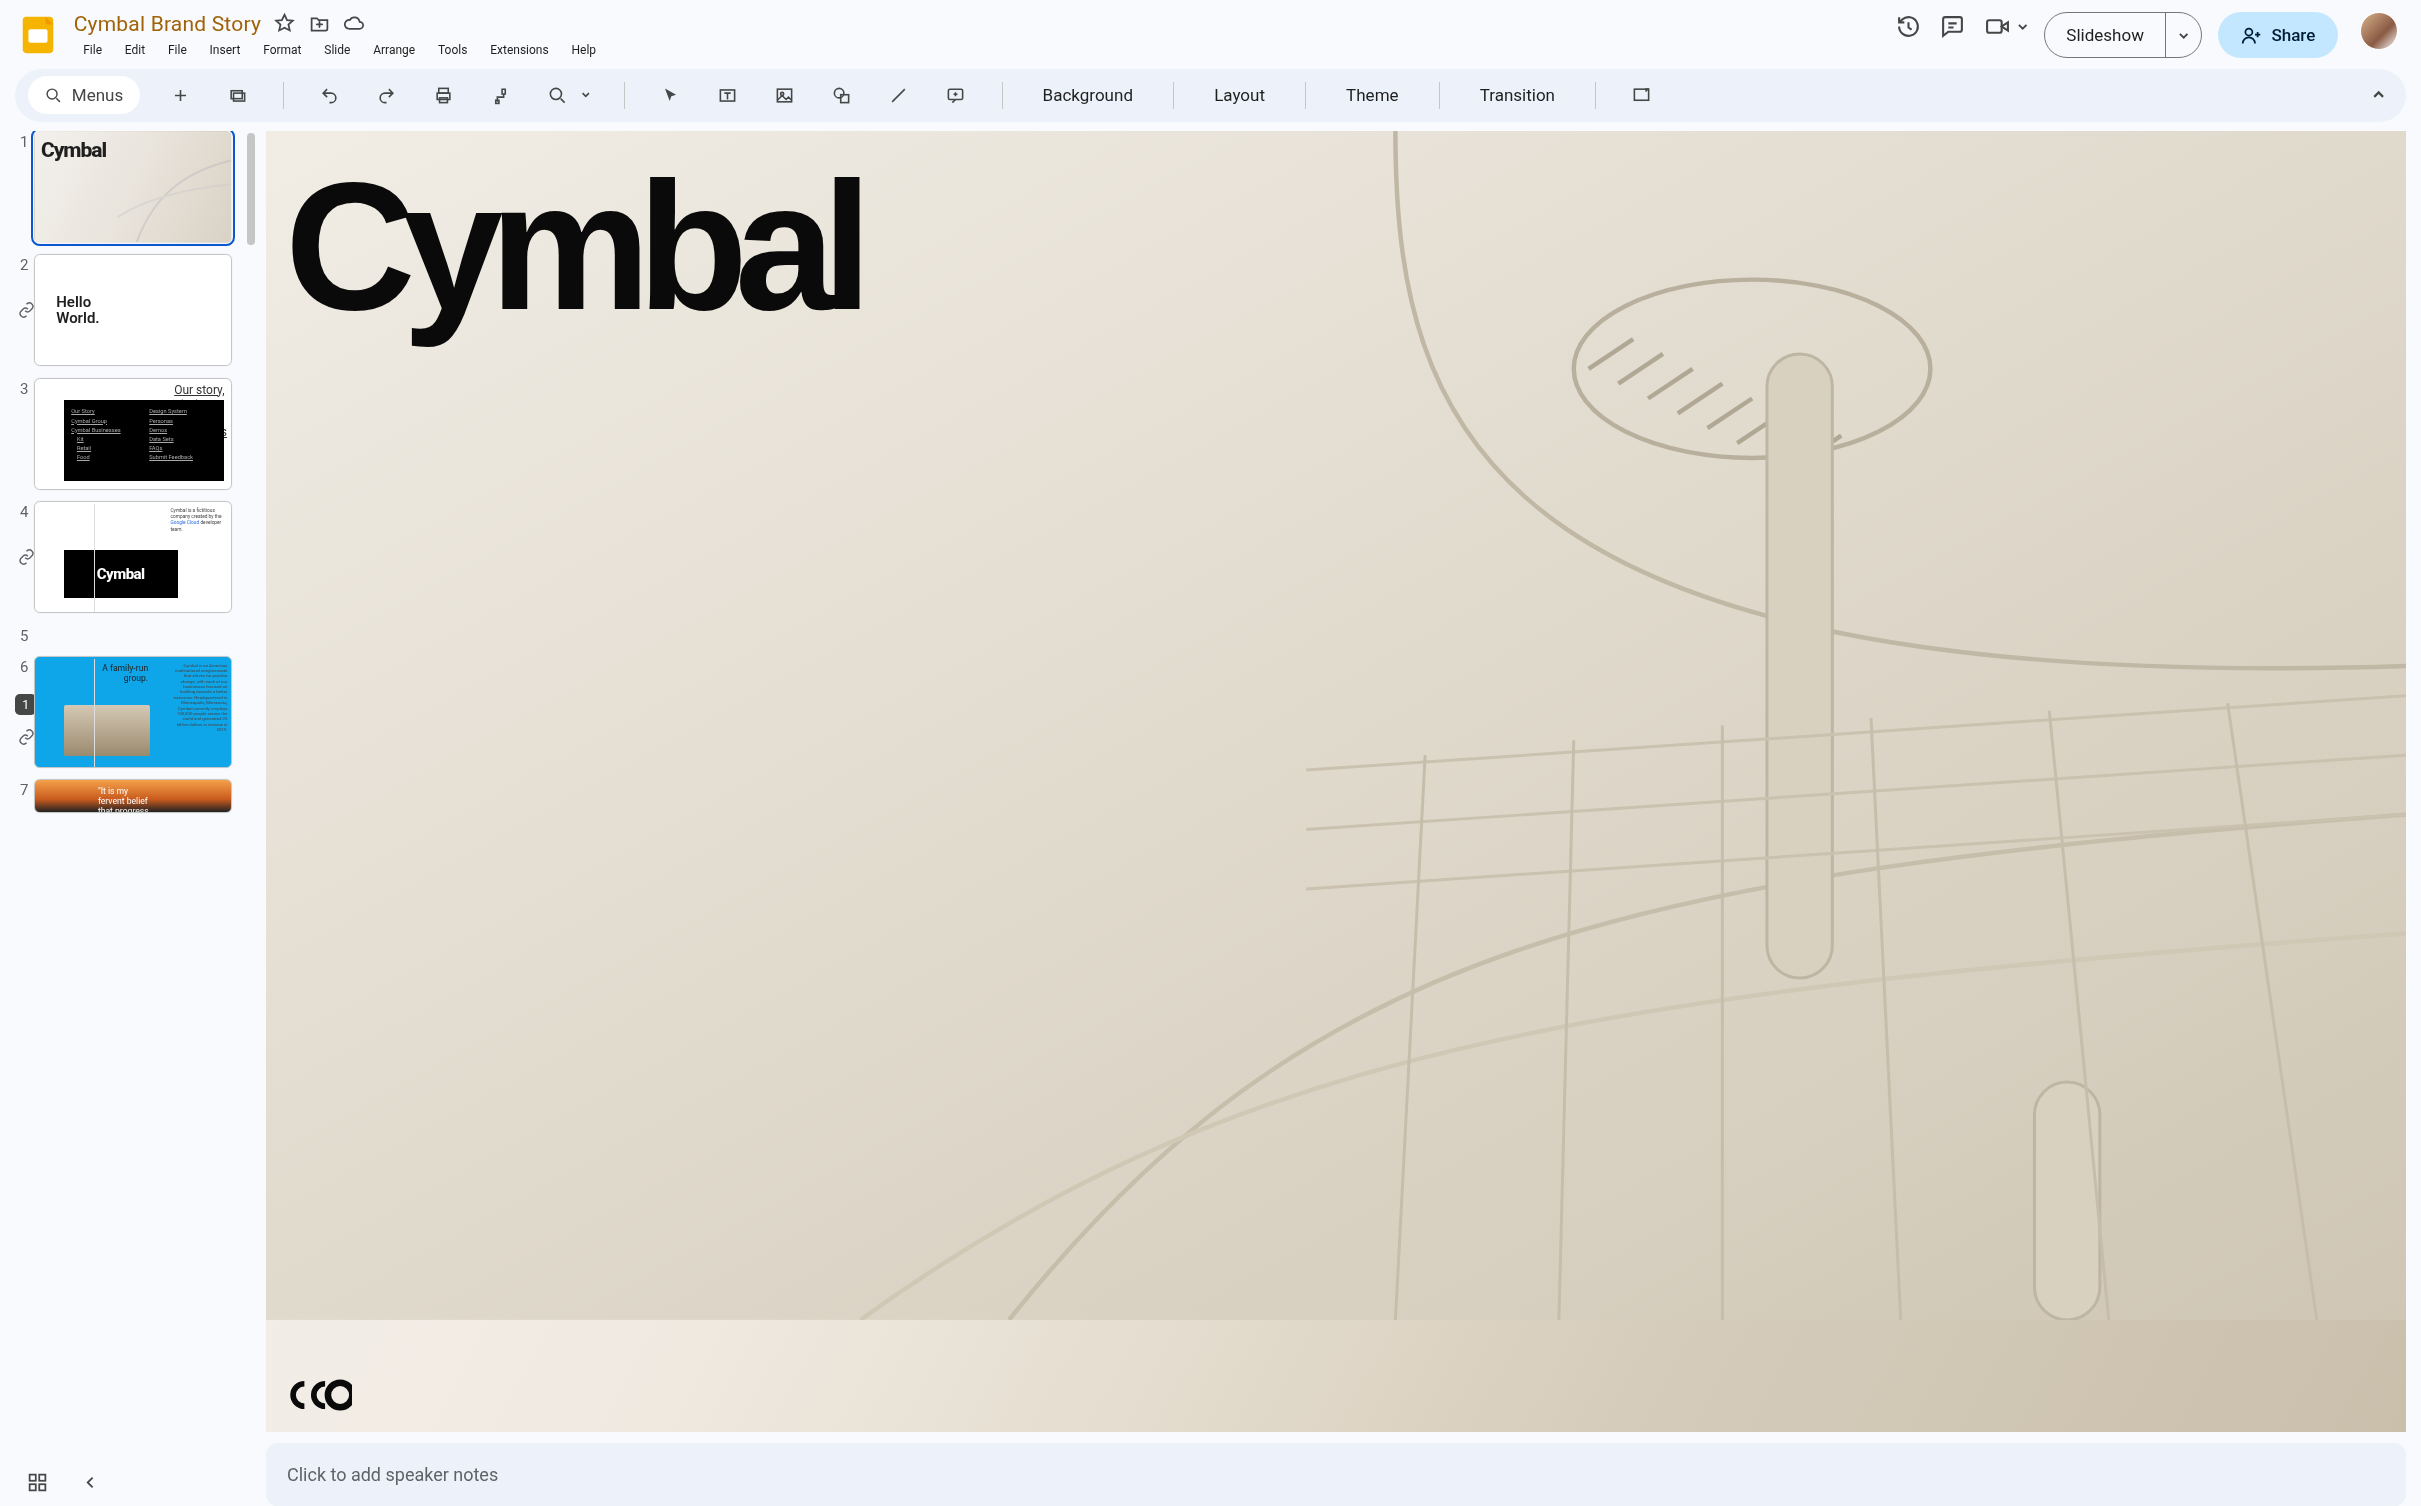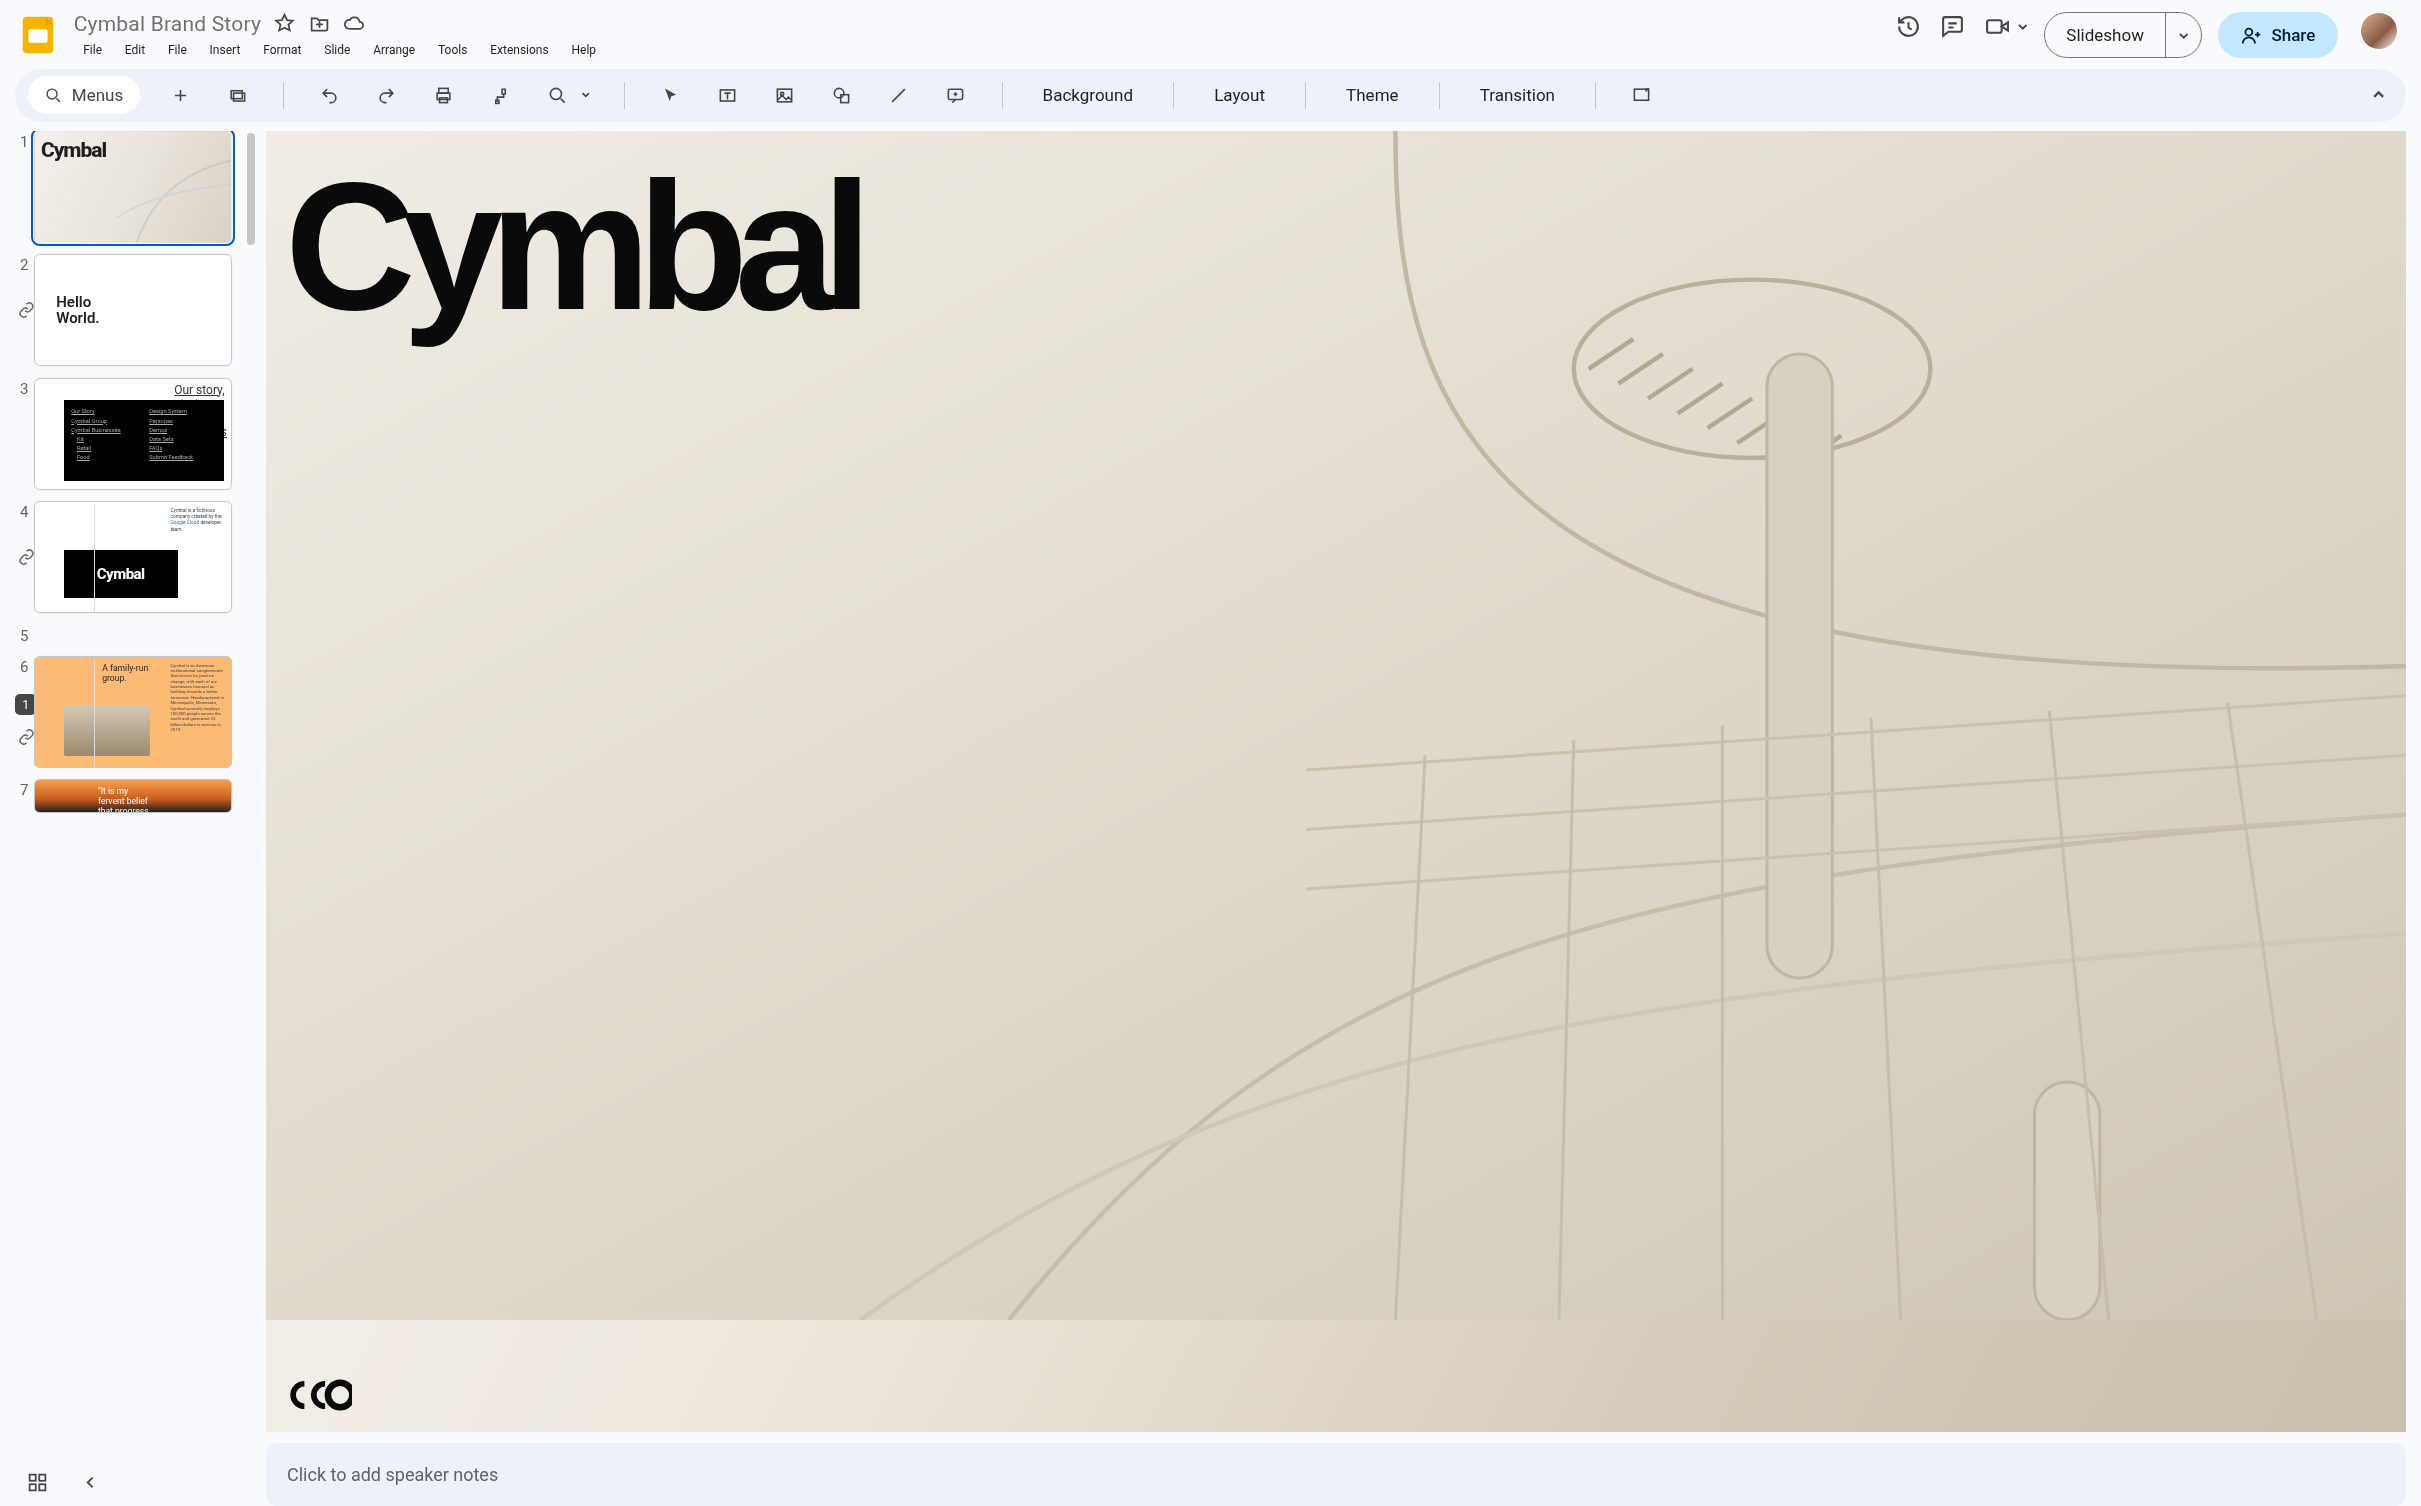--- a/index.html
+++ b/index.html
@@ -5,21 +5,21 @@
   * { box-sizing: border-box; margin: 0; padding: 0; }
   html, body { width: 100%; height: 100%; font-family: "Google Sans", Roboto, Arial, sans-serif; background:#f8fafd; color:#1f1f1f; }
   body { display:flex; flex-direction:column; }
 
   
   .titlebar { display:flex; align-items:center; padding:9.5px 23px 0 13.3px; gap:7.6px; height:61px; }
   .app-icon { width:49px; height:49px; display:flex; align-items:center; justify-content:center; margin-right:3.8px; }
   .app-icon svg { width:42px; height:42px; }
   .doc-block { display:flex; flex-direction:column; flex:1; min-width:0; }
   .doc-row1 { display:flex; align-items:center; gap:13.3px; height:28.5px; }
-  .doc-title { font-size:21px; color:#737373; letter-spacing:0.2px; }
+  .doc-title { font-size:21px; color:#a16207; letter-spacing:0.2px; }
   .doc-icon { width:21px; height:21px; display:flex; align-items:center; justify-content:center; color:#444746; }
   .menubar { display:flex; gap:3.8px; margin-top:1.9px; }
   .menu-item { font-size:12px; color:#1f1f1f; padding:3.8px 9.5px; border-radius:3.8px; cursor:pointer; }
 
   .title-actions { display:flex; align-items:flex-start; gap:16px; }
   .action-icon { width:28.5px; height:28.5px; display:flex; align-items:center; justify-content:center; color:#444746; cursor:pointer; }
   .meet-group { display:flex; align-items:center; gap:5.7px; }
   .caret-mini { font-size:13.3px; color:#444746; }
 
   .slideshow-group { display:flex; align-items:center; border:1px solid #747775; border-radius:27px; height:46px; overflow:hidden; }
@@ -57,21 +57,21 @@
   .t1 .logo { position:absolute; left:5.7px; top:5.7px; font-weight:800; font-size:21px; letter-spacing:-1px; }
   .t2 { background:#fff; display:flex; align-items:center; }
   .t2 .hello { font-size:15px; font-weight:600; margin-left:21px; line-height:1.1; }
   .t3 { background:#fff; }
   .t3 .blackbox { position:absolute; left:28.5px; top:21px; right:7.6px; bottom:7.6px; background:#000; }
   .t4 { background:#fff; }
   .t4 .blk { position:absolute; left:28.5px; top:48px; width:114px; height:48px; background:#000; color:#fff; font-weight:800; font-size:15px; display:flex;align-items:center;justify-content:center; letter-spacing:-0.5px;}
   .t5 { background:#fff; }
   .t5 .circ1 { position:absolute; right:36px; top:17px; width:67px; height:67px; border-radius:50%; background:linear-gradient(#ddd,#bbb);}
   .t5 .circ2 { position:absolute; right:3.8px; top:38px; width:48px; height:48px; border-radius:50%; background:linear-gradient(#c9d0e0,#8a96b0);}
-  .t6 { background:#fdba74; }
+  .t6 { background:#0ea5e9;text-align:right; }
   .t6 .fam { position:absolute; left:28.5px; top:48px; width:86px; height:51px; background:linear-gradient(#d5c9b5,#9a8a6e); border-radius:1.9px;}
   .t7 { height:34px !important; }
   .t7b { background:linear-gradient(180deg,#f4a14a 0%,#c95b1e 60%,#222 100%); color:#fff; font-size:11.4px; padding:5.7px; }
 
   .fs-scroll { position:absolute; right:1.9px; top:1.9px; width:7.6px; height:112px; background:#c4c7c5; border-radius:3.8px; }
 
   .fs-footer { display:flex; align-items:center; gap:28.5px; padding:9.5px 5.7px 11.4px 15px; }
   .fs-footer .fbtn { width:25px;height:25px; display:flex;align-items:center;justify-content:center;color:#444746; }
 
   

